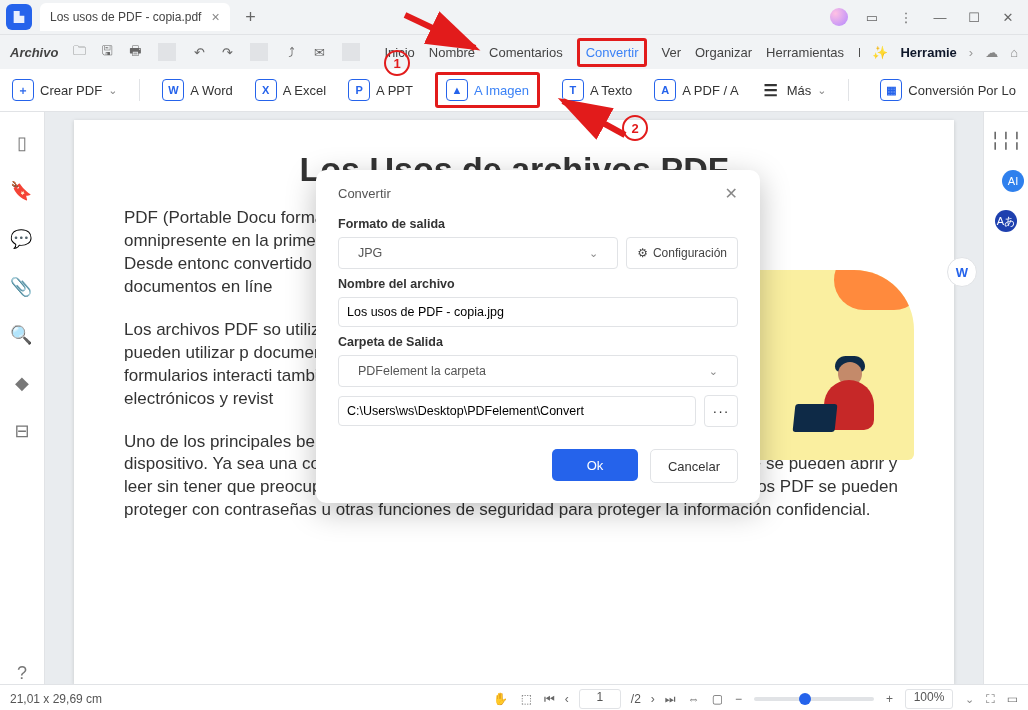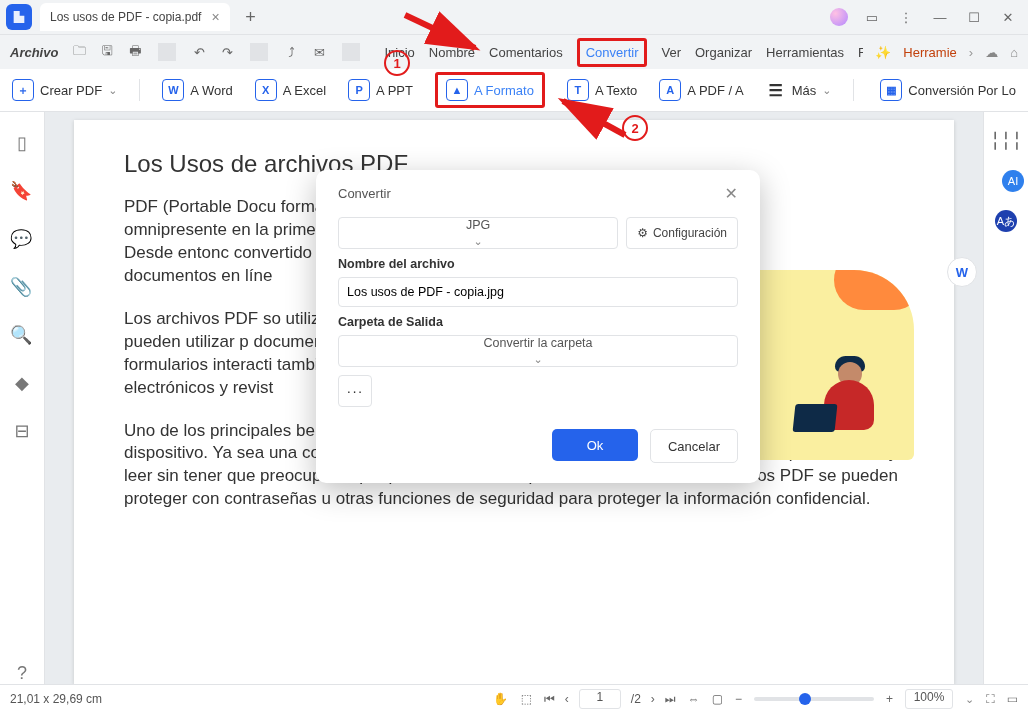--- a/index.html
+++ b/index.html
@@ -46,21 +46,21 @@
   .tool.blue{color:var(--accent);}
   .toolbar .box-red2{border:3px solid #e21b1b;border-radius:3px;padding:4px 8px;display:flex;align-items:center;}
   .toolbar2-sep{width:1px;height:22px;background:var(--border);}
   .toolbar .right{margin-left:auto;}
   
   .main{display:flex;height:572px;}
   .leftnav{width:44px;background:#fff;border-right:1px solid var(--border);display:flex;flex-direction:column;align-items:center;padding-top:20px;gap:26px;color:#777;font-size:18px;}
   .leftnav .spacer{flex:1;}
   .docwrap{flex:1;background:#e9ecef;display:flex;justify-content:center;overflow:hidden;position:relative;}
   .page{width:780px;background:#fff;box-shadow:0 1px 4px rgba(0,0,0,.15);margin-top:8px;padding:30px 50px;position:relative;}
-  .page h1{font-size:24px;font-weight:normal;text-align:left;margin:0 0 18px 0;}
+  .page h1{font-size:34px;font-weight:bold;text-align:center;margin:0 0 18px 0;}
   .page p{font-size:17px;line-height:1.35;margin:0 0 20px 0;}
   .illus{position:absolute;right:40px;top:150px;width:260px;height:190px;background:#faefa0;border-radius:6px 60px 6px 6px;overflow:hidden;}
   .illus .cloud{position:absolute;background:#ff8a3d;border-radius:50px;}
   .illus .c1{width:120px;height:80px;left:-20px;top:-25px;}
   .illus .c2{width:90px;height:60px;right:-10px;top:-20px;}
   .illus .bigtext{position:absolute;left:18px;top:45px;font-size:32px;font-weight:900;color:#0e2a47;line-height:1;}
   .person-body{width:50px;height:50px;background:#c62828;border-radius:25px 25px 10px 10px;position:absolute;right:40px;bottom:30px;}
   .person-head{width:24px;height:24px;background:#c48a6a;border-radius:50%;position:absolute;right:52px;bottom:74px;}
   .hair{width:30px;height:16px;background:#0e2a47;border-radius:12px 12px 6px 6px;position:absolute;right:49px;bottom:88px;}
   .laptop{width:42px;height:28px;background:#0e2a47;border-radius:3px;position:absolute;right:78px;bottom:28px;transform:skewX(-6deg);}
@@ -78,21 +78,21 @@
   .dialog .dlabel{font-size:12.5px;font-weight:600;margin:8px 0 6px 0;}
   .dialog select,.dialog input[type=text]{width:100%;height:30px;border:1px solid var(--border);border-radius:4px;padding:0 8px;font-size:12.5px;background:#fff;box-sizing:border-box;}
   .frow{display:flex;gap:8px;align-items:center;}
   .frow .sel{flex:1;position:relative;}
   .cfgbtn{height:30px;border:1px solid var(--border);border-radius:4px;background:#fff;padding:0 10px;display:flex;align-items:center;gap:5px;font-size:12px;color:#444;}
   .dotsbtn{width:32px;height:30px;border:1px solid var(--border);border-radius:4px;background:#fff;display:flex;align-items:center;justify-content:center;font-size:14px;letter-spacing:1px;}
   .dbuttons{display:flex;justify-content:flex-end;gap:12px;margin-top:22px;}
   .btn{height:32px;min-width:86px;border-radius:5px;display:flex;align-items:center;justify-content:center;font-size:13px;cursor:pointer;}
   .btn-primary{background:#2563eb;color:#fff;}
   .btn-secondary{background:#fff;border:1px solid var(--border);color:#333;}
-  .pseudo-select{height:30px;border:1px solid var(--border);border-radius:4px;padding:0 19px;display:flex;align-items:center;justify-content:space-between;font-size:12.5px;color:#555;flex-direction:column;}
+  .pseudo-select{height:30px;border:1px solid var(--border);border-radius:4px;padding:0 19px;display:flex;align-items:center;justify-content:space-between;font-size:12.5px;color:#555;}
   .chev{color:#888;font-size:11px;}
   
   .ann{position:absolute;z-index:60;pointer-events:none;}
   .ann-num{width:22px;height:22px;border:2.5px solid #e21b1b;border-radius:50%;display:flex;align-items:center;justify-content:center;color:#e21b1b;font-weight:bold;font-size:13px;background:transparent;}
   .arrow1{left:400px;top:10px;}
   .arrow2{left:555px;top:95px;}
   svg.redarrow{display:block;}
   
   .status{height:28px;border-top:1px solid var(--border);background:#fff;display:flex;align-items:center;padding:0 10px;font-size:12px;color:#555;gap:12px;}
   .status .sp{flex:1;}
@@ -148,21 +148,21 @@
     <span>Comentarios</span>
     <span class="active box-red">Convertir</span>
     <span>Ver</span>
     <span>Organizar</span>
     <span>Herramientas</span>
     <span>Formulario</span>
 
   </div>
   <div class="menubar-right">
     <span class="wand">✨</span>
-    <span style="color:#c2410c;">Herramie</span>
+    <span style="color:#0f172a;font-weight:bold;">Herramie</span>
     <span style="color:#999;">›</span>
     <span>☁</span>
     <span>⌂</span>
   </div>
 </div>
 
 <div class="toolbar">
   <div class="tool">
     <span class="ico">＋</span>
     <span>Crear PDF</span>
@@ -177,21 +177,21 @@
     <span class="ico">X</span>
     <span>A Excel</span>
   </div>
   <div class="tool">
     <span class="ico">P</span>
     <span>A PPT</span>
   </div>
   <div class="box-red2">
     <div class="tool blue">
       <span class="ico">▲</span>
-      <span>A Formato</span>
+      <span>A Imagen</span>
     </div>
   </div>
   <div class="tool">
     <span class="ico">T</span>
     <span>A Texto</span>
   </div>
   <div class="tool">
     <span class="ico">A</span>
     <span>A PDF / A</span>
   </div>
@@ -245,42 +245,44 @@
     <span class="dot r3">Aあ</span>
   </div>
 </div>
 
 <div class="dialog">
   <div class="dtitle-row">
     <span class="dtitle">Convertir</span>
     <span class="xbtn">✕</span>
   </div>
 
+  <div class="dlabel">Formato de salida</div>
   <div class="frow">
     <div class="sel">
       <div class="pseudo-select">
         <span>JPG</span>
         <span class="chev">⌄</span>
       </div>
     </div>
     <div class="cfgbtn">
       <span>⚙</span>
       <span>Configuración</span>
     </div>
   </div>
 
   <div class="dlabel">Nombre del archivo</div>
   <input type="text" value="Los usos de PDF - copia.jpg" style="">
 
   <div class="dlabel">Carpeta de Salida</div>
   <div class="pseudo-select" style="margin-bottom:8px;">
-    <span>Convertir la carpeta</span>
+    <span>PDFelement la carpeta</span>
     <span class="chev">⌄</span>
   </div>
   <div class="frow">
+    <input type="text" style="flex: 1 1 0%;" value="C:\Users\ws\Desktop\PDFelement\Convert">
     <div class="dotsbtn">···</div>
   </div>
 
   <div class="dbuttons">
     <div class="btn btn-primary">
         <span>Ok</span>
       </div>
     <div class="btn btn-secondary">
         <span>Cancelar</span>
       </div>

